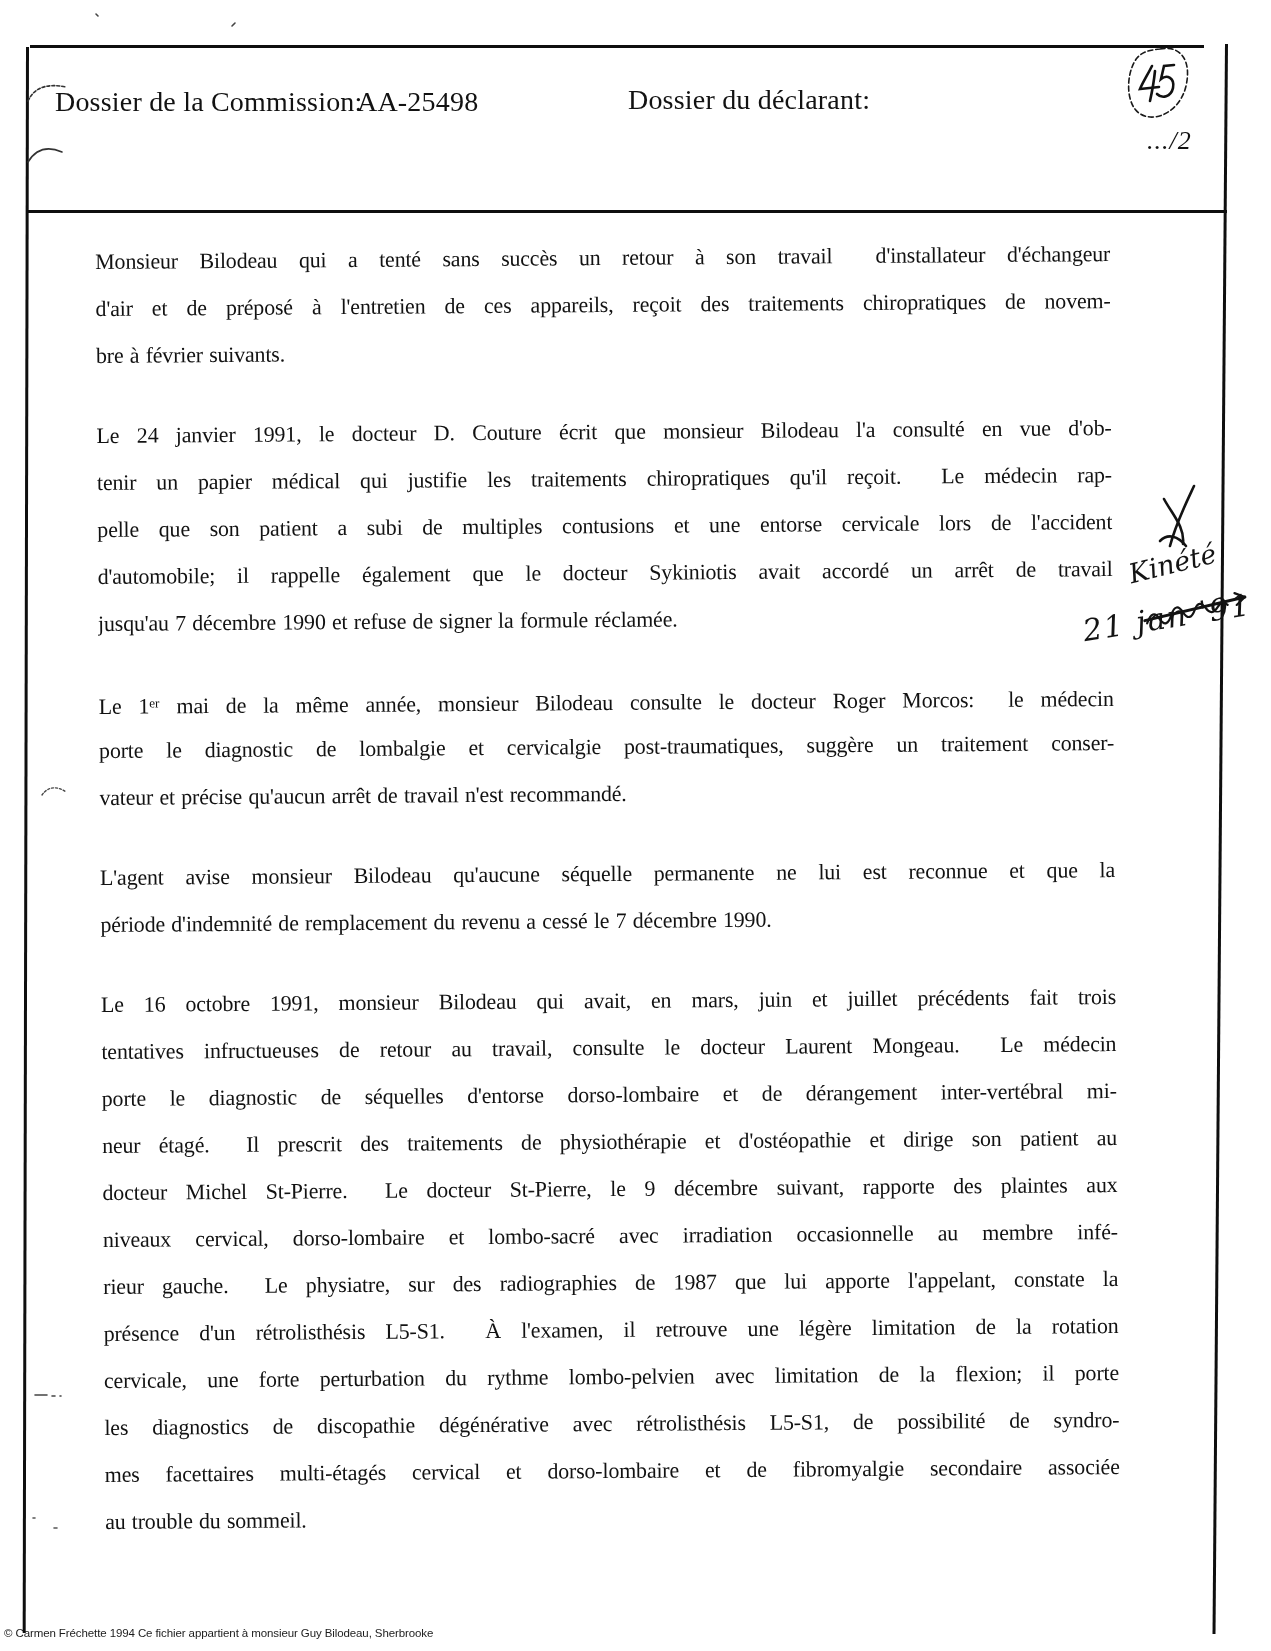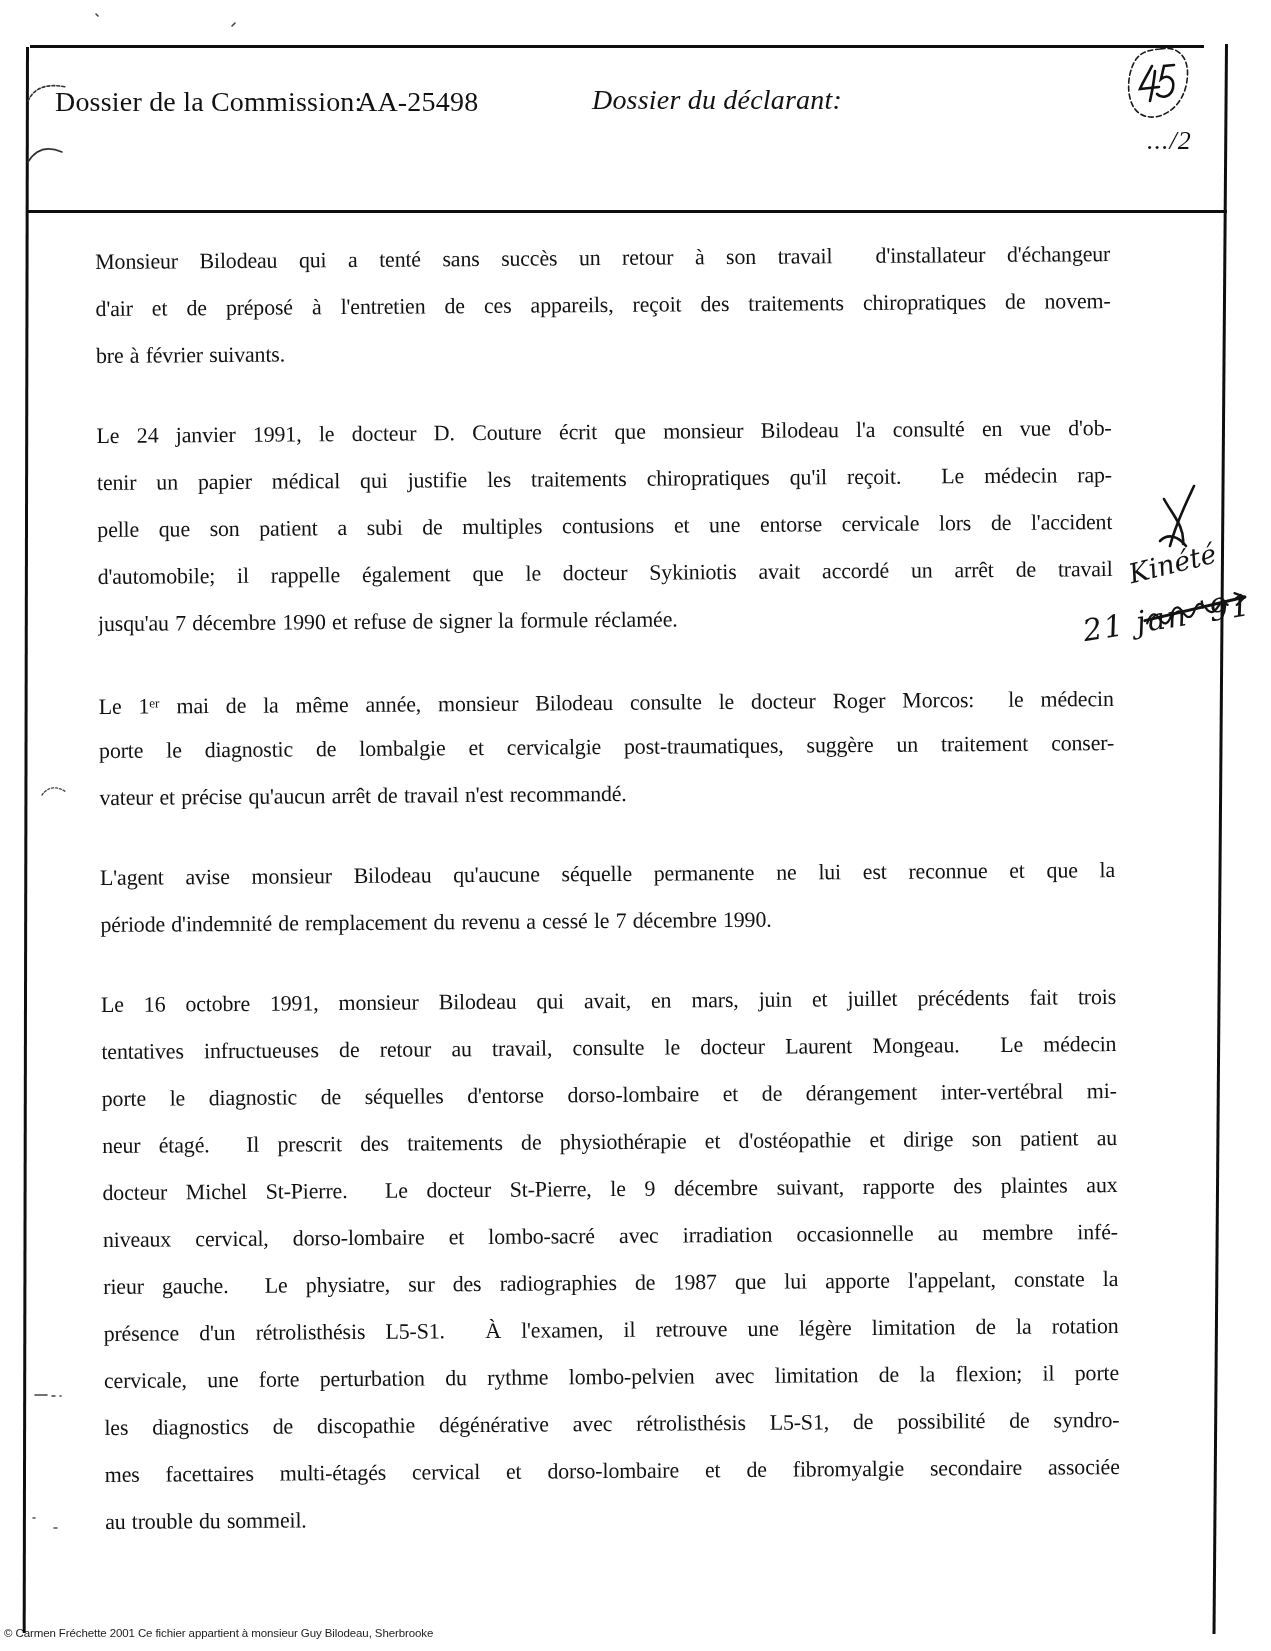--- a/index.html
+++ b/index.html
@@ -77,21 +77,21 @@
 </head>
 <body>
 
 <div id="top-line" class="scanline"></div>
 <div id="header-bottom" class="scanline"></div>
 <div id="left-line" class="scanline"></div>
 <div id="right-line" class="scanline"></div>
 
 <div class="hdr-text" style="left:55px; top:86px;">Dossier de la Commission:</div>
 <div class="hdr-text" style="left:357px; top:86px;">AA-25498</div>
-<div class="hdr-text" style="left:592px; top:84px;font-style:italic;">Dossier du déclarant:</div>
+<div class="hdr-text" style="left:628px; top:84px;">Dossier du déclarant:</div>
 <div id="page-indicator">.../2</div>
 
 <svg class="mark" style="left:1122px; top:44px;" width="78" height="82" viewBox="0 0 78 82">
   <path d="M 38,5 C 58,1 70,16 64,42 C 58,68 32,80 17,69 C 3,59 4,28 15,14 C 21,7 29,6 38,5" fill="none" stroke="#1a1a1a" stroke-width="1.6" stroke-dasharray="5 3" stroke-linecap="round"></path>
   <g stroke="#111" stroke-width="2.6" fill="none" stroke-linecap="round">
     <path d="M 30,22 C 26,30 21,38 18,45 L 37,43"></path>
     <path d="M 33,27 C 32,37 30,48 28,57"></path>
     <path d="M 52,21 L 42,22 L 39,35 C 45,30 53,34 51,44 C 49,53 40,55 35,50"></path>
   </g>
 </svg>
@@ -166,13 +166,13 @@
 <svg class="mark" style="left:34px; top:1390px;" width="30" height="10" viewBox="0 0 30 10">
   <path d="M 1,5 L 13,5 M 18,6 L 21,6 M 26,6 L 27,6" fill="none" stroke="#444" stroke-width="1.6" stroke-linecap="round"></path>
 </svg>
 <svg class="mark" style="left:30px; top:1512px;" width="34" height="22" viewBox="0 0 34 22">
   <path d="M 3,6 L 5,6 M 24,16 L 27,16" fill="none" stroke="#555" stroke-width="1.6" stroke-linecap="round"></path>
 </svg>
 <svg class="mark" style="left:92px; top:8px;" width="150" height="28" viewBox="0 0 150 28">
   <path d="M 4,6 L 6,8 M 140,18 L 143,15" fill="none" stroke="#444" stroke-width="1.6" stroke-linecap="round"></path>
 </svg>
 
-<div id="footer-copyright">© Carmen Fréchette 2001  Ce fichier appartient à monsieur Guy Bilodeau, Sherbrooke</div>
+<div id="footer-copyright">© Carmen Fréchette 1994  Ce fichier appartient à monsieur Guy Bilodeau, Sherbrooke</div>
 
 </body></html>

